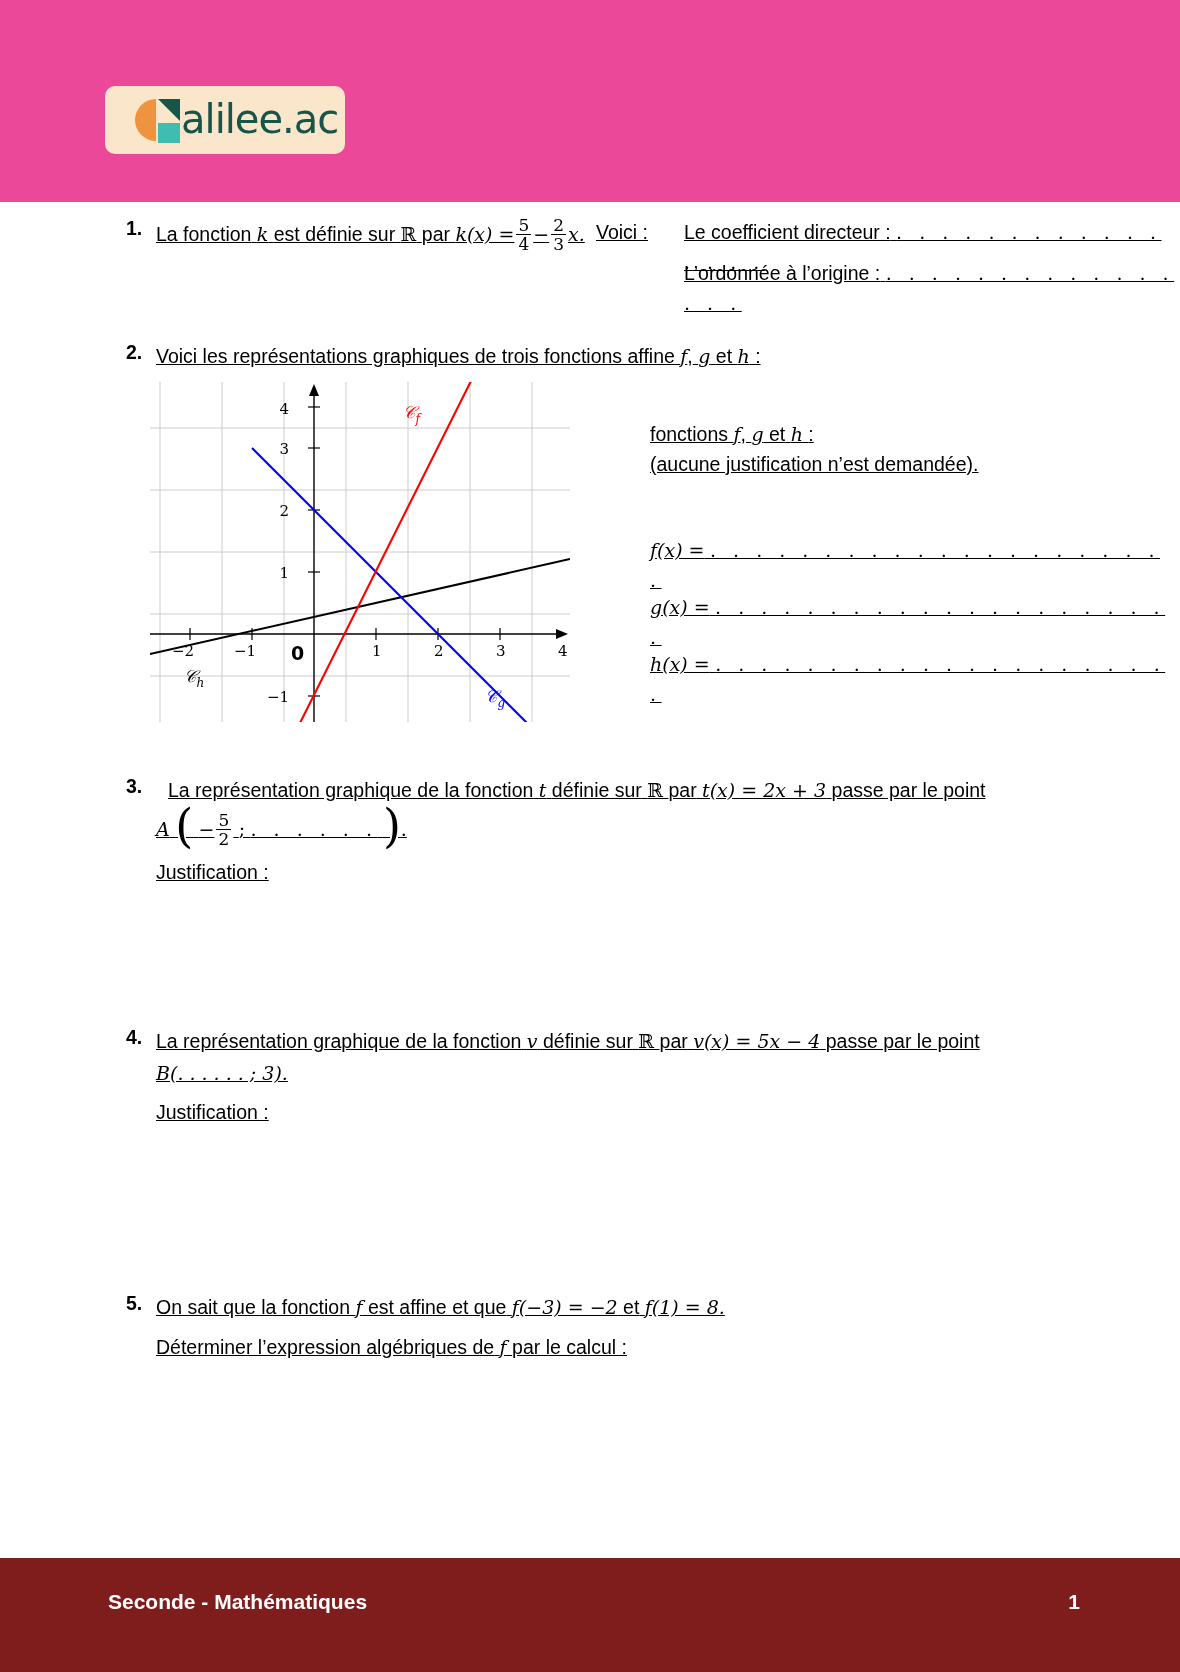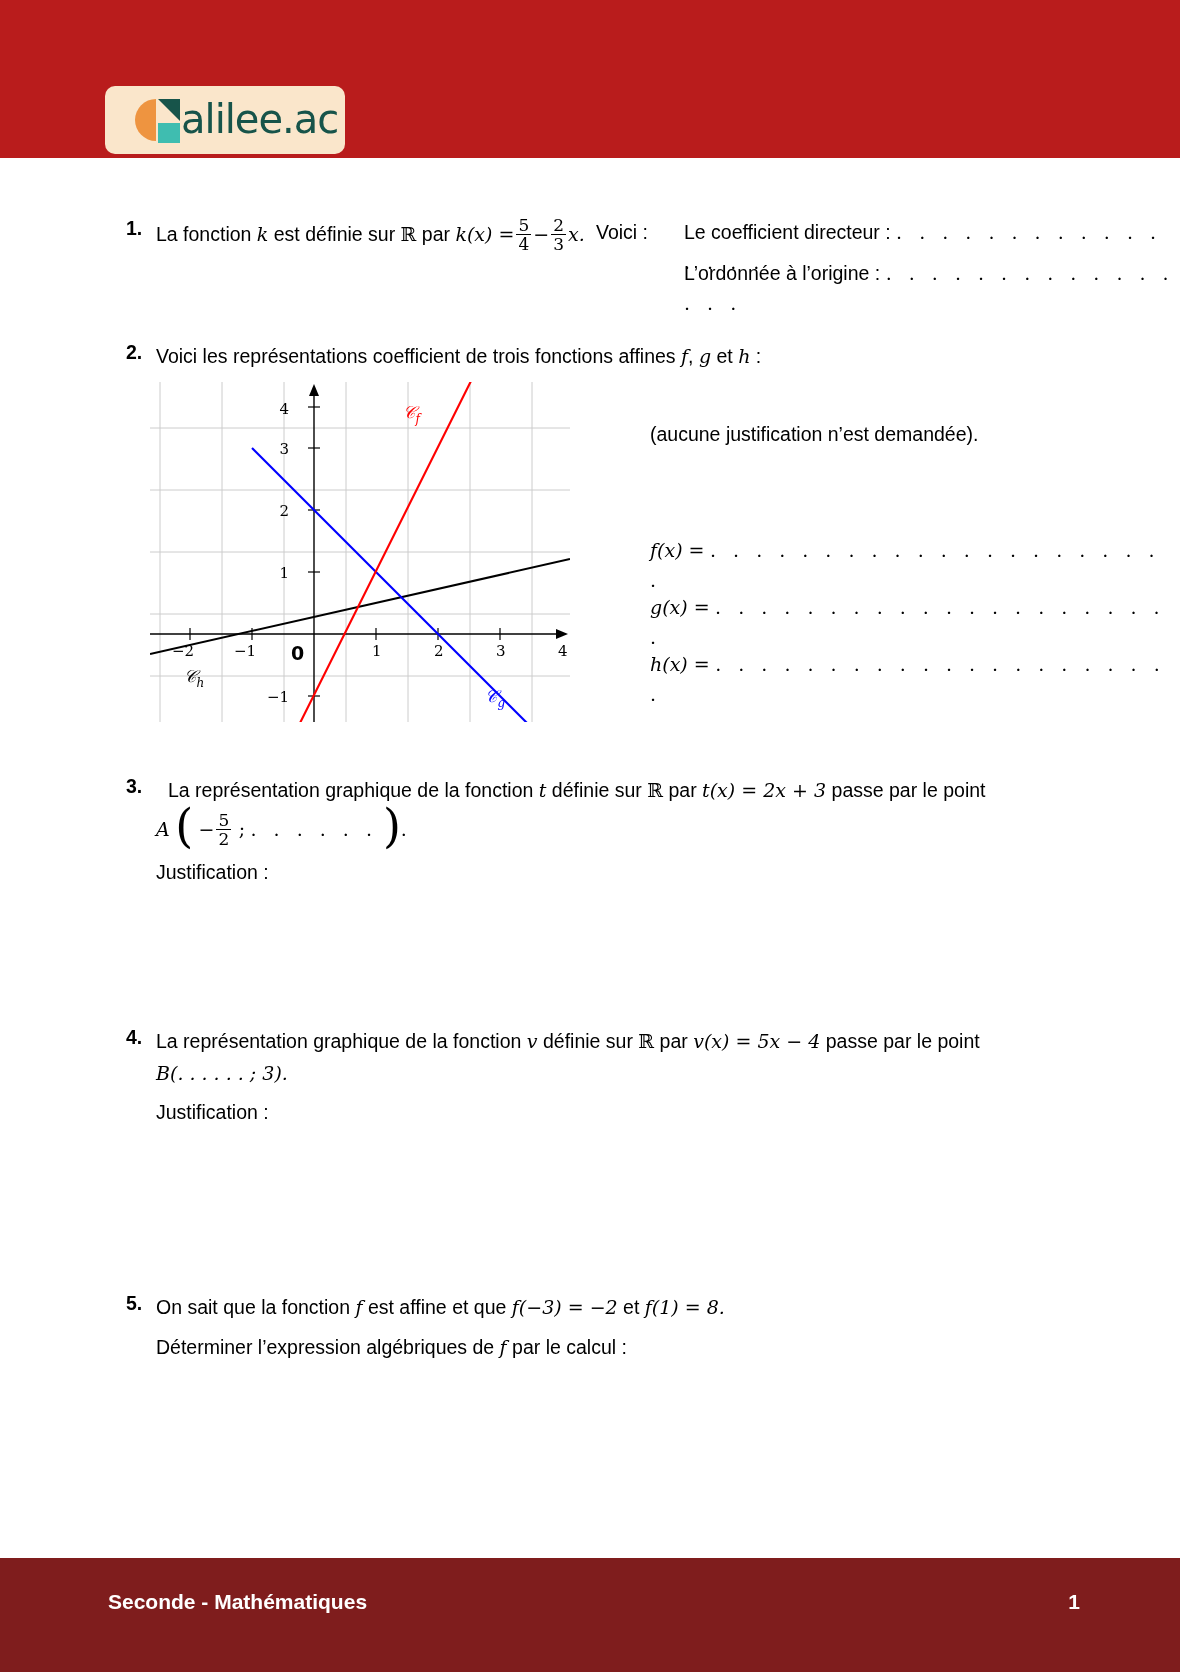--- a/index.html
+++ b/index.html
@@ -3,22 +3,22 @@
 <meta charset="utf-8">
 <style>
   html,body{margin:0;padding:0;}
   body{
     width:1180px;height:1672px;background:#ffffff;
     font-family:"Liberation Sans",sans-serif;
     color:#000;overflow:hidden;position:relative;
   }
   
   .header{
-    position:absolute;left:0;top:0;width:1180px;height:158px;
-    background:#b91c1c;
+    position:absolute;left:0;top:0;width:1180px;height:202px;
+    background:#ec4899;
   }
   .logo-box{
     position:absolute;left:105px;top:86px;width:240px;height:68px;
     background:#FAE6CB;border-radius:10px;
   }
   .logo-inner{position:absolute;left:20px;top:8px;width:215px;height:54px;}
   .logo-text{
     position:absolute;left:56px;top:-2px;
     font-family:"DejaVu Sans",sans-serif;
     font-size:40px;letter-spacing:-1px;color:#17544A;font-weight:400;
@@ -35,21 +35,21 @@
   }
   .footer-left{
     position:absolute;left:108px;top:32px;
     font-size:21px;color:#ffffff;font-weight:bold;
   }
   .footer-right{
     position:absolute;right:100px;top:32px;
     font-size:21px;color:#ffffff;font-weight:bold;
   }
   
-  .q{position:absolute;font-size:19.5px;line-height:30px;}
+  .q{position:absolute;font-size:19.5px;line-height:30px;text-decoration:underline;}
   .num{position:absolute;font-weight:bold;font-size:19.5px;}
   .mi{font-family:"DejaVu Serif",serif;font-style:italic;font-size:19px;}
   .mr{font-family:"DejaVu Serif",serif;font-style:normal;font-size:19px;}
   .bb{font-family:"DejaVu Serif",serif;font-style:normal;font-size:19px;}
   .dots{font-family:"DejaVu Serif",serif;letter-spacing:5.5px;font-size:19px;}
   .frac{display:inline-block;vertical-align:middle;text-align:center;
         font-family:"DejaVu Serif",serif;font-size:17px;line-height:1.08;
         margin:0 2px;position:relative;top:-1px;}
   .frac .tp{display:block;padding:0 2px;}
   .frac .bt{display:block;border-top:1.3px solid #000;padding:0 2px;}
@@ -92,21 +92,21 @@
   <span>Le coefficient directeur :</span>
   <span class="dots">. . . . . . . . . . . . . . . .</span>
 </div>
 <div class="q" style="left:684px;top:258px;">
   <span>L’ordonnée à l’origine :</span>
   <span class="dots">. . . . . . . . . . . . . . . .</span>
 </div>
 
 <div class="num" style="left:126px;top:341px;">2.</div>
 <div class="q" style="left:156px;top:341px;">
-  <span>Voici les représentations coefficient de trois fonctions affines</span>
+  <span>Voici les représentations graphiques de trois fonctions affine</span>
   <span class="mi">f</span><span>,</span>
   <span class="mi">g</span>
   <span>et</span>
   <span class="mi">h</span>
   <span>:</span>
 </div>
 
 <div class="graph">
   <svg width="420" height="340" viewBox="0 0 420 340">
     <g stroke="#CCCCCC" stroke-width="1">
@@ -168,20 +168,28 @@
     <text class="lbl" x="139" y="320" text-anchor="end">−1</text>
     <text class="lbl" x="139" y="382" text-anchor="end">−2</text>
 
     <text class="clbl" x="253" y="36" fill="#FF0000">𝒞<tspan font-size="12" dy="5">f</tspan></text>
     <text class="clbl" x="335" y="320" fill="#0000FF">𝒞<tspan font-size="12" dy="5">g</tspan></text>
     <text class="clbl" x="34" y="300" fill="#000000">𝒞<tspan font-size="12" dy="5">h</tspan></text>
   </svg>
 </div>
 
 <div class="q" style="left:650px;top:419px;width:380px;">
+  <div>
+    <span>fonctions</span>
+    <span class="mi">f</span><span>,</span>
+    <span class="mi">g</span>
+    <span>et</span>
+    <span class="mi">h</span>
+    <span>:</span>
+  </div>
   <div>(aucune justification n’est demandée).</div>
 </div>
 
 <div class="q" style="left:650px;top:535px;">
   <span class="mi">f(x) =</span>
   <span class="dots">. . . . . . . . . . . . . . . . . . . . .</span>
 </div>
 <div class="q" style="left:650px;top:592px;">
   <span class="mi">g(x) =</span>
   <span class="dots">. . . . . . . . . . . . . . . . . . . . .</span>

